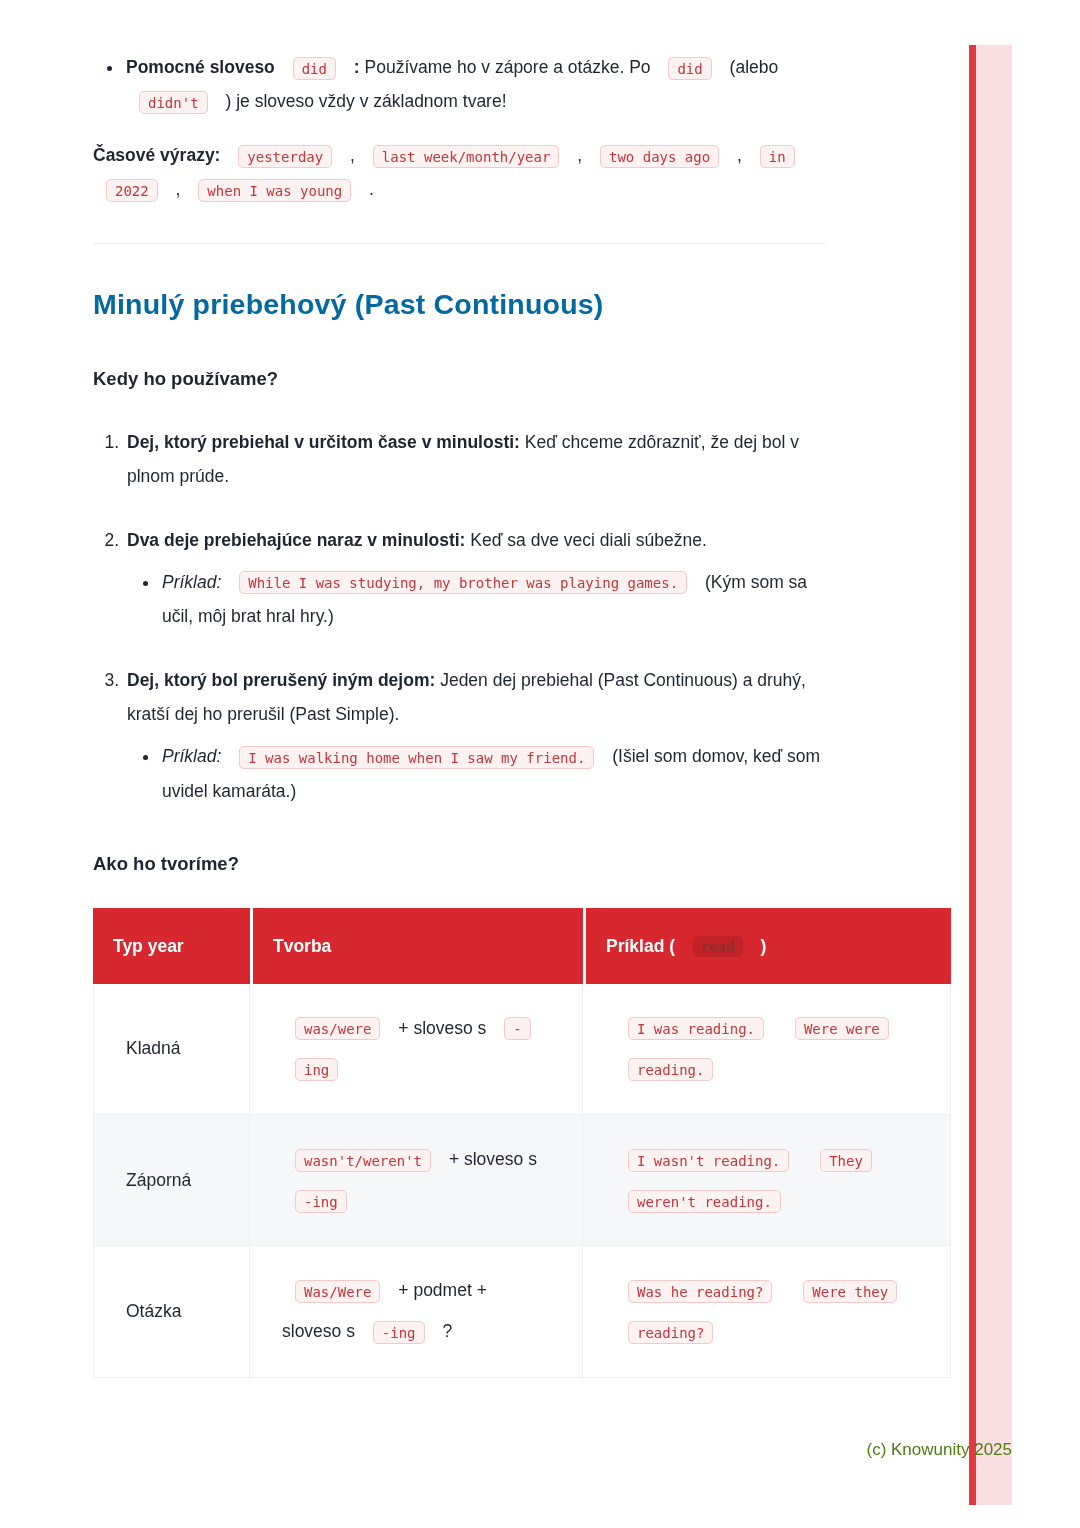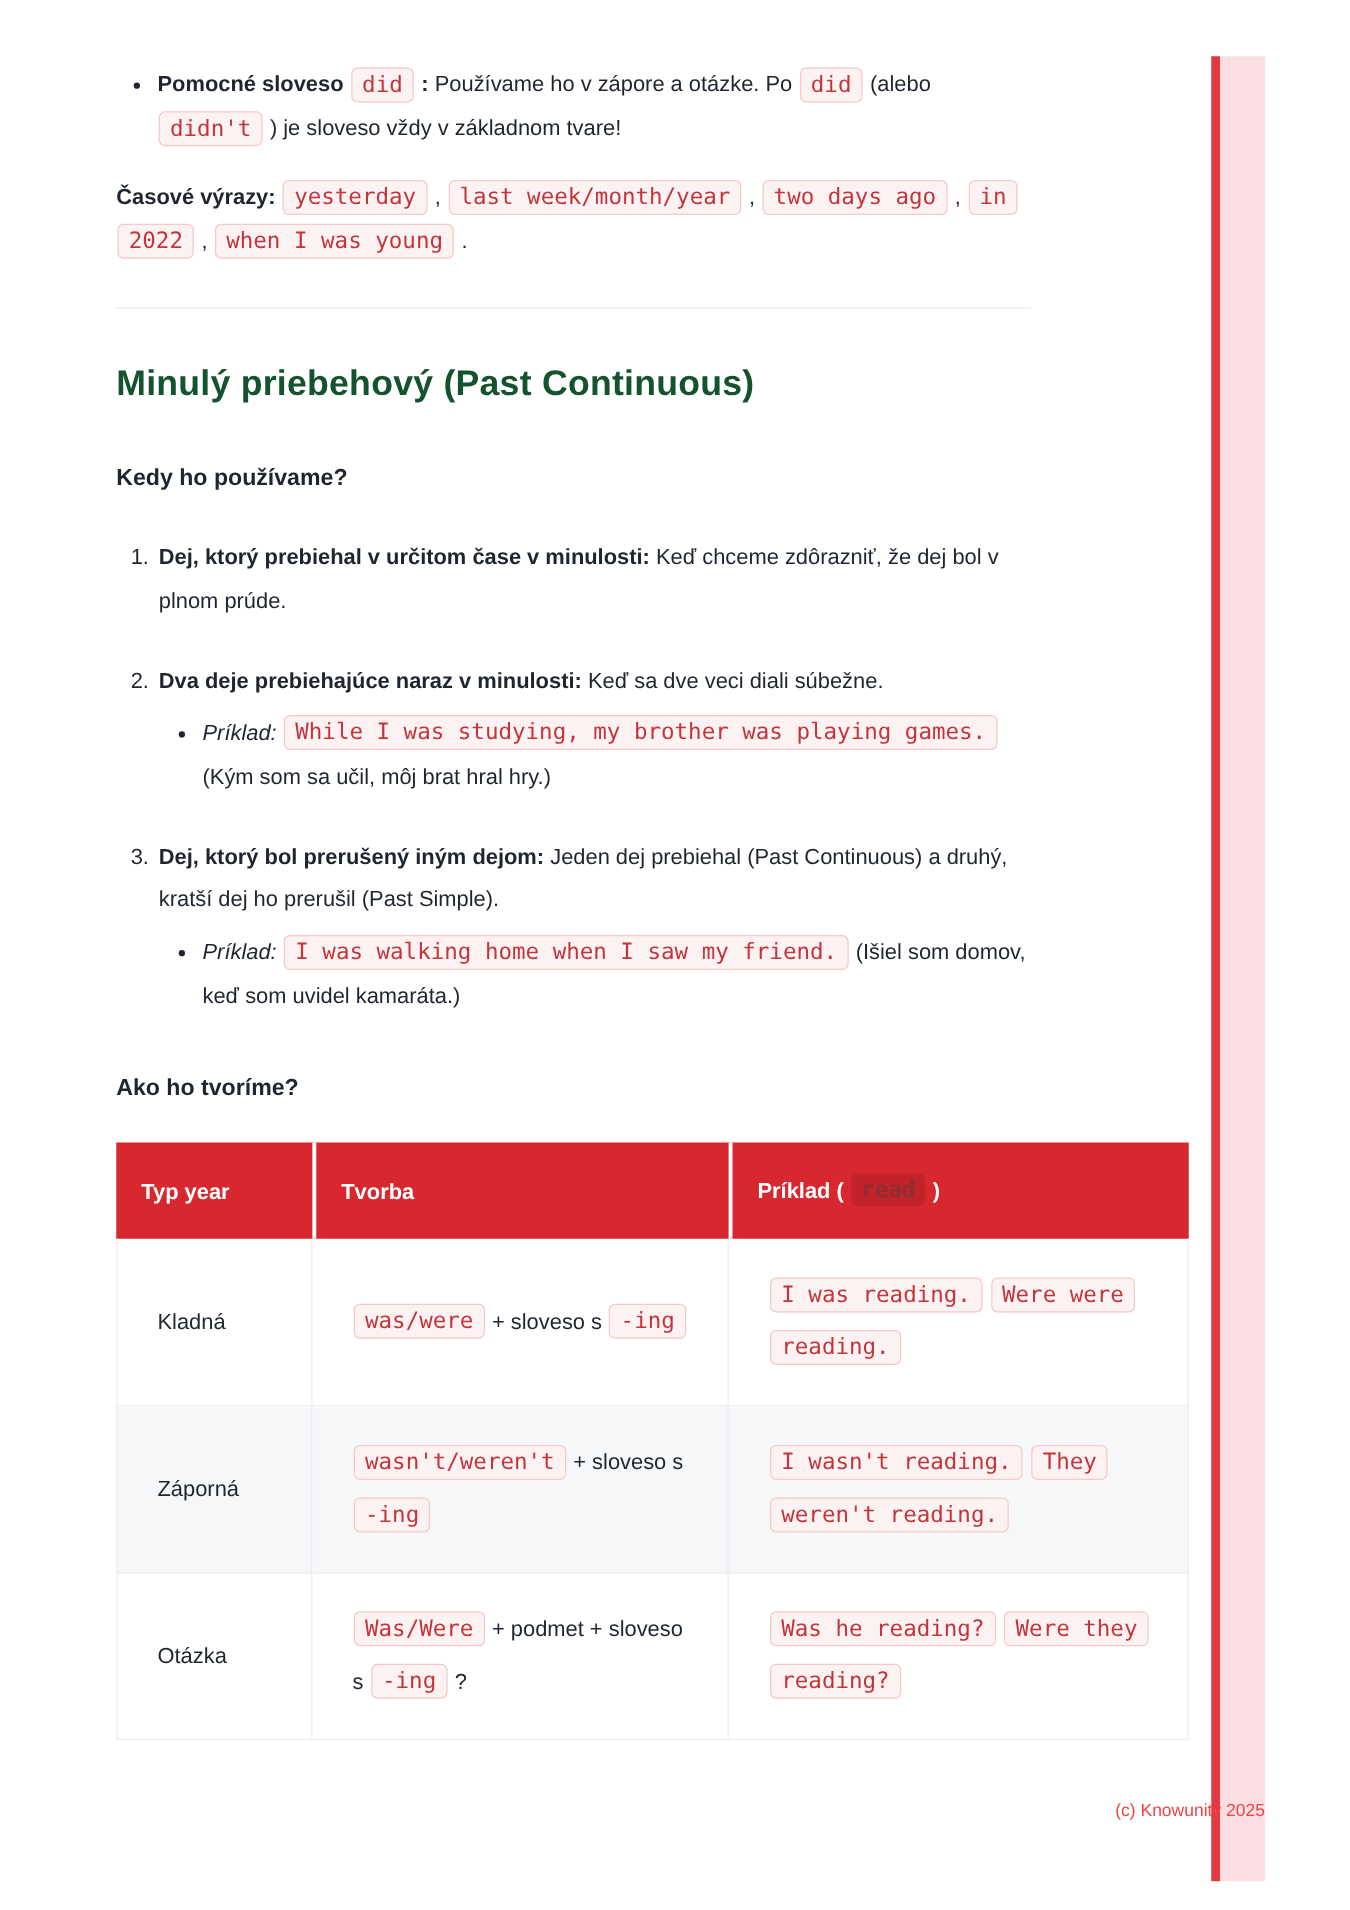--- a/index.html
+++ b/index.html
@@ -9,32 +9,32 @@
     font-family:"Liberation Sans",sans-serif;
     color:#1f2530;
   }
   .deco-line{position:absolute;left:969px;top:45px;width:7px;height:1460px;background:#e0393f;}
   .deco-bar{position:absolute;left:976px;top:45px;width:36px;height:1460px;background:#fbdee1;}
   .content{position:absolute;left:93px;top:50px;width:732px;font-size:17.5px;line-height:1.95;}
   .b{font-weight:700;}
   .i{font-style:italic;}
   .code{
     font-family:"DejaVu Sans Mono","Liberation Mono",monospace;
-    font-size:18px;color:#c3353c;background:#fdf2f2;
+    font-size:14px;color:#c3353c;background:#fdf2f2;
     border:1px solid #f3caca;border-radius:5px;
-    padding:2.5px 8px;margin:0 1px;
+    padding:2.5px 8px;margin:0 13px;
     -webkit-box-decoration-break:clone;box-decoration-break:clone;
   }
   .toplist{list-style:disc;padding-left:31px;margin:0;}
   .toplist > li{padding-left:2px;}
   .sublist{list-style:circle;padding-left:31px;margin:10px 0 0 0;}
   .sublist li{margin-bottom:12px;padding-left:2px;}
   .para{margin:20px 0 0 0;}
   .divider{border:none;border-top:1px solid #e8eaee;margin:36px 0 0 0;height:0;}
-  .title{color:#14532d;font-size:28.5px;font-weight:800;margin:42px 0 0 0;letter-spacing:0.2px;line-height:1.3;}
+  .title{color:#0369a1;font-size:28.5px;font-weight:800;margin:42px 0 0 0;letter-spacing:0.2px;line-height:1.3;}
   .subhead{font-weight:700;font-size:18.5px;margin:38px 0 0 0;}
   .uses{list-style:decimal;padding-left:31px;margin:28px 0 0 0;}
   .uses > li{margin-bottom:30px;padding-left:3px;}
   .exlist{list-style:disc;padding-left:33px;margin:8px 0 0 0;}
   .exlist > li{padding-left:2px;}
   .gtable{border-collapse:separate;border-spacing:0;width:732px;margin-top:26px;table-layout:fixed;}
   .gtable .c1{width:117px;}
   .gtable .c2{width:290px;}
   .gtable .c3{width:325px;}
   .gtable thead th{
@@ -44,21 +44,21 @@
   }
   .gtable thead th + th{border-left:3px solid #ffffff;}
   .code-onred{background:rgba(0,0,0,0.10);border:none;color:#8f2d31;}
   .gtable tbody td{
     border-bottom:1px solid #eceef1;border-right:1px solid #eceef1;
     padding:24px 32px;line-height:2.35;font-size:17.5px;vertical-align:middle;
     background-clip:padding-box;
   }
   .gtable tbody td:first-child{border-left:1px solid #eceef1;}
   .gtable tbody tr:nth-child(2) td{background:#f6f7f9;}
-  .copyright{position:absolute;top:1440px;right:68px;font-size:14px;color:#ef4444;z-index:3;}
+  .copyright{position:absolute;top:1440px;right:68px;font-size:17px;color:#4d7c0f;z-index:3;}
 </style>
 </head>
 <body>
 
 <div class="page">
 
   <div class="deco-line"></div>
   <div class="deco-bar"></div>
 
   <div class="content">

